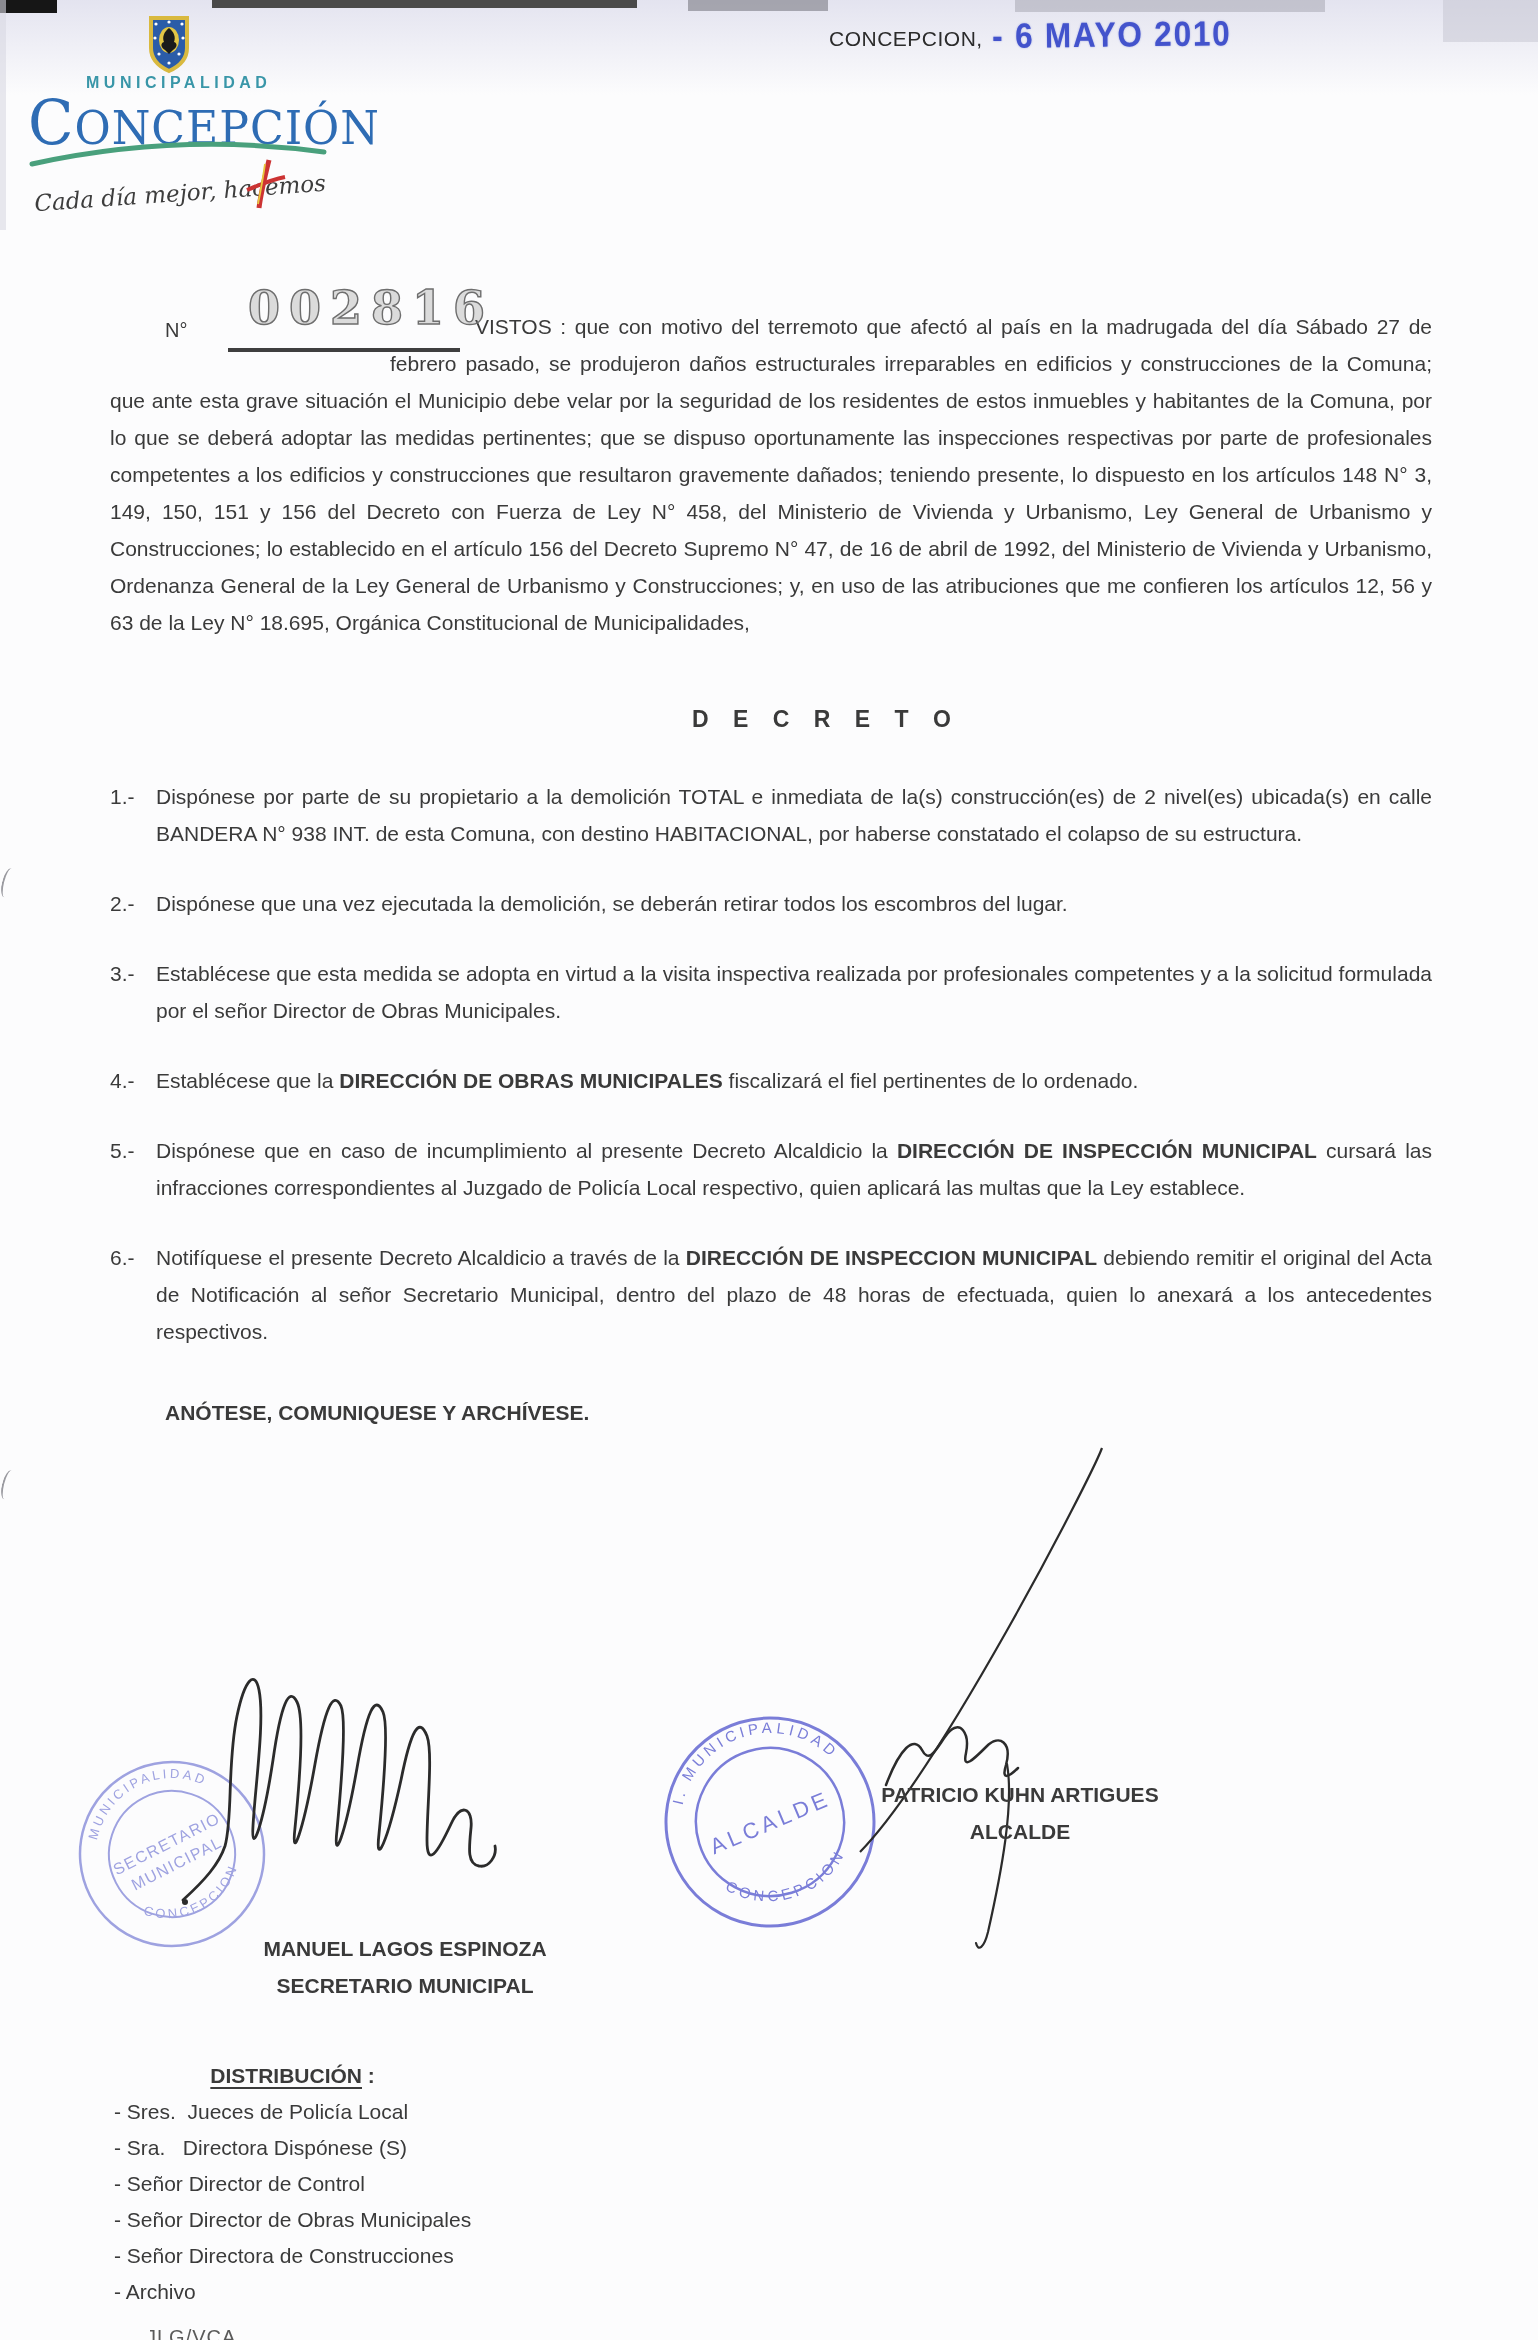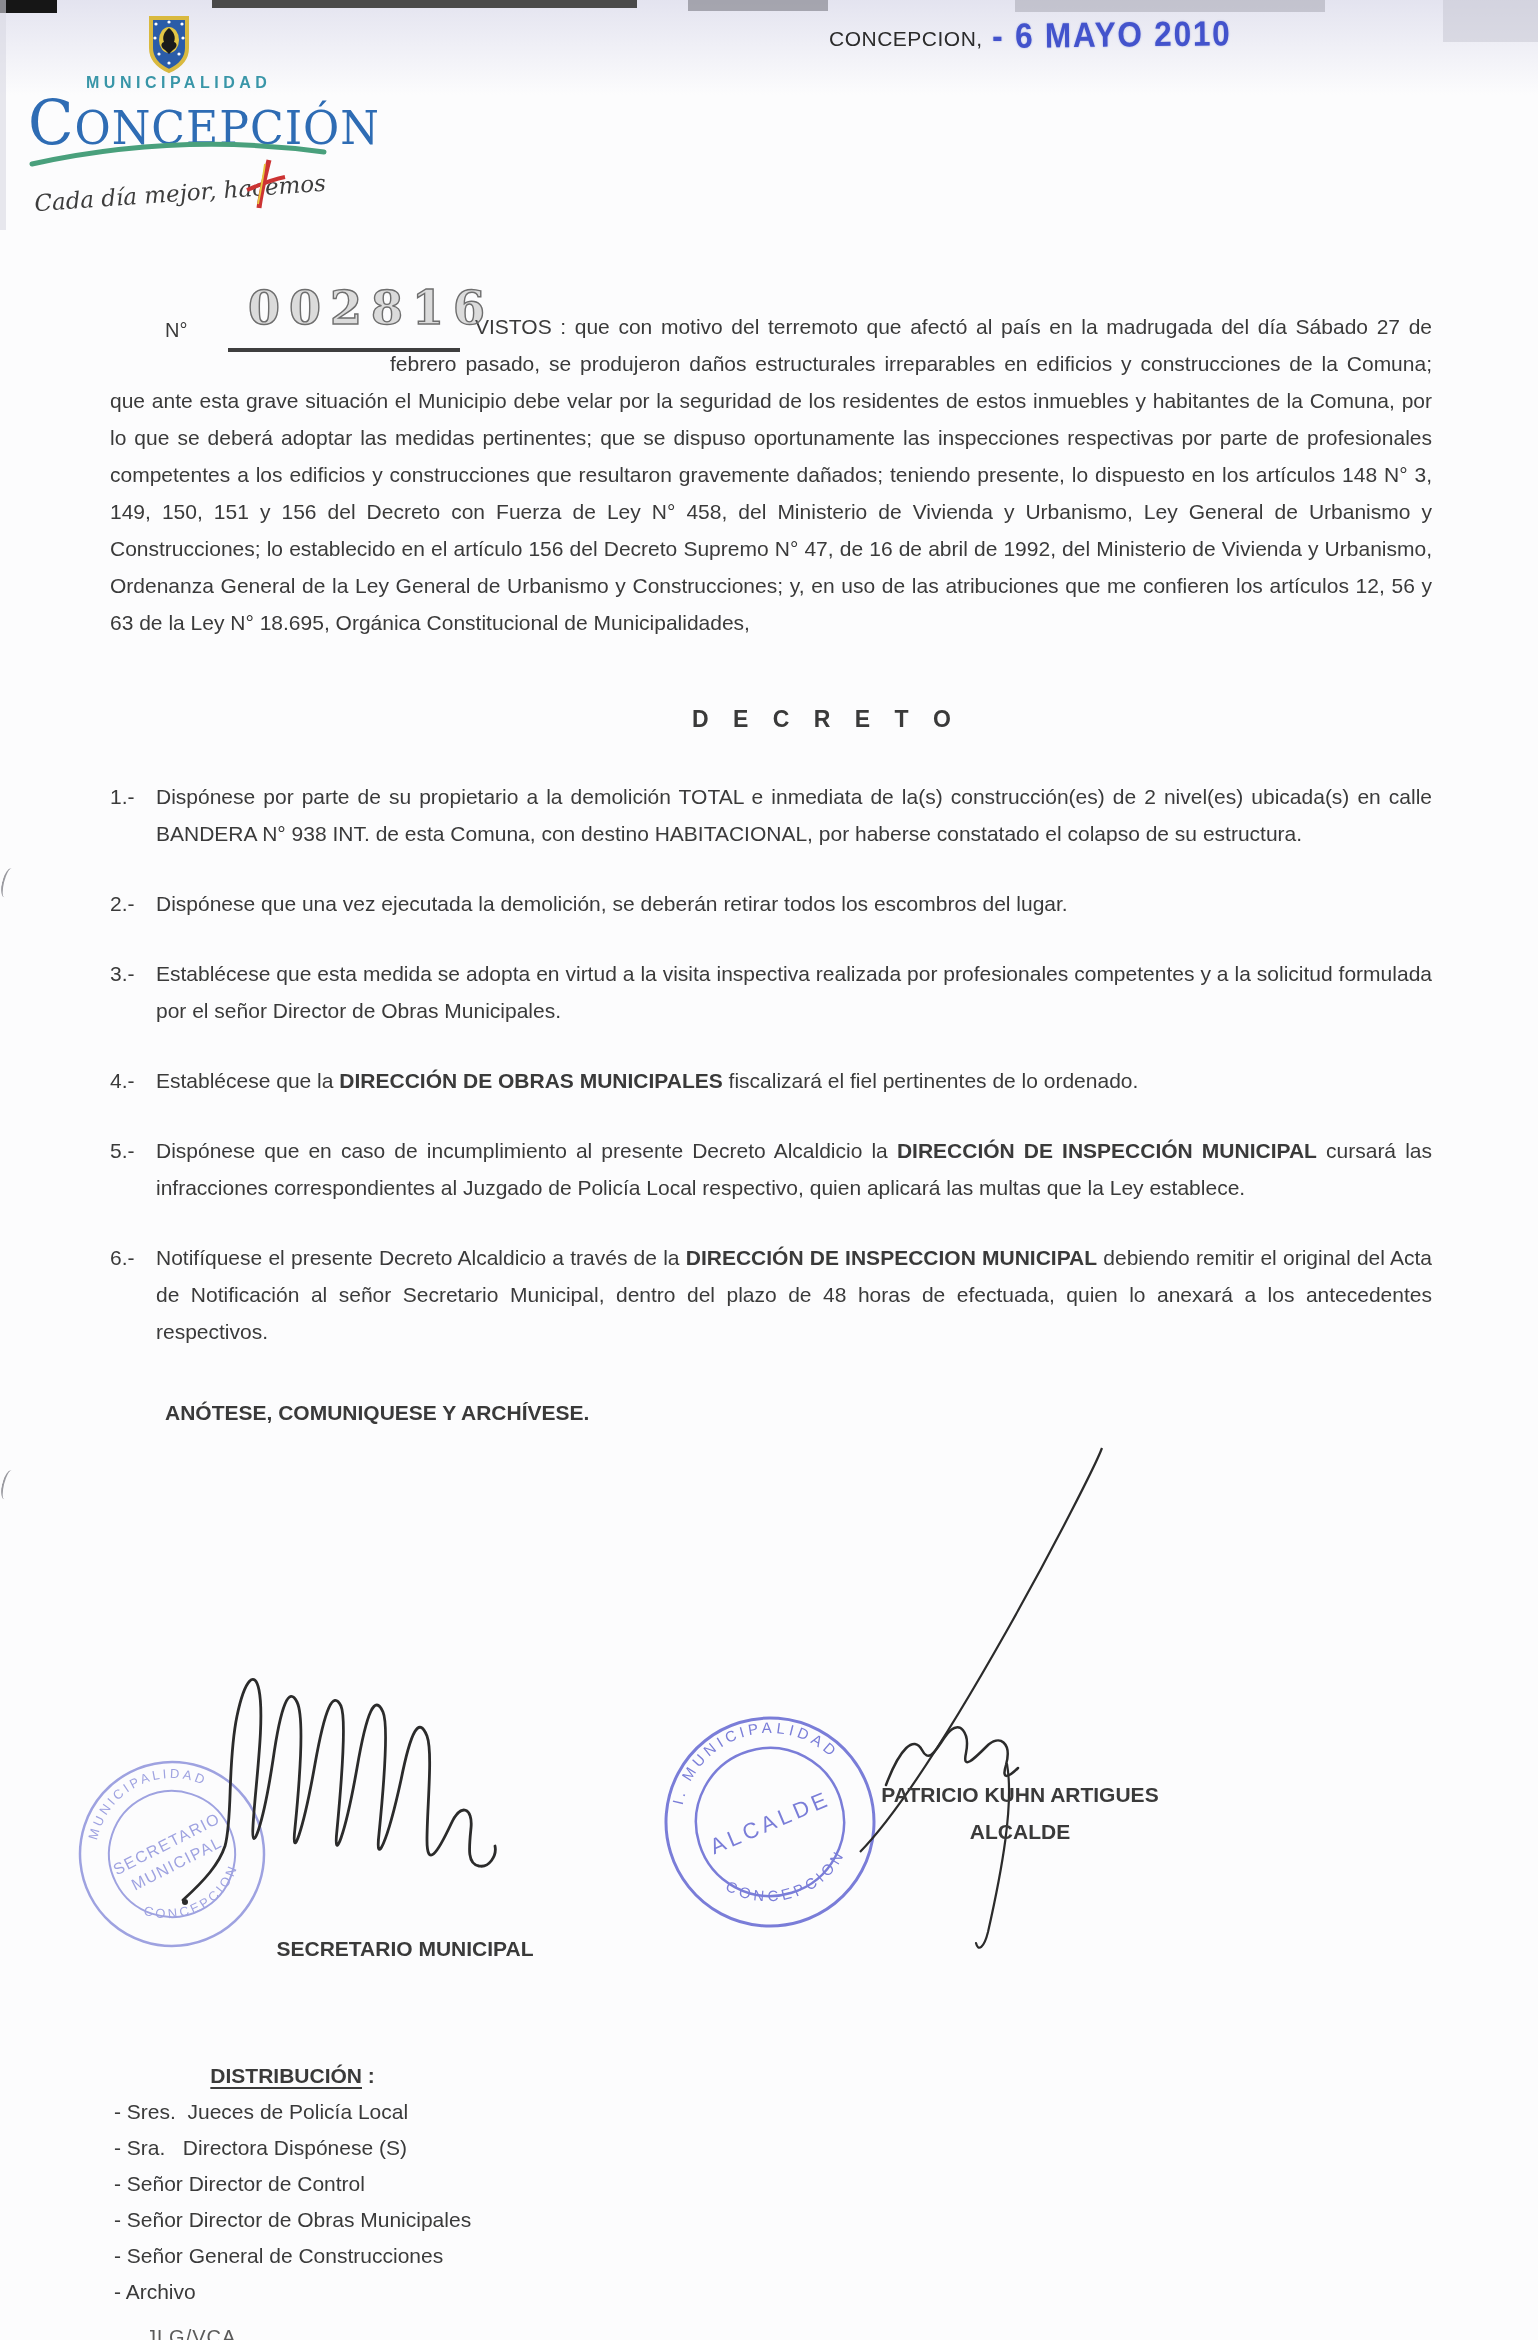--- a/index.html
+++ b/index.html
@@ -187,30 +187,31 @@
     <path d="M312,8 C300,40 150,330 70,412" fill="none" stroke="#2b2b2b" stroke-width="2.2"></path>
     <path d="M96,345 C110,308 124,295 132,310 C140,326 148,305 158,293 C170,279 180,293 176,313 C172,331 184,319 196,307 C210,293 222,303 216,325 C211,341 219,337 228,328" fill="none" stroke="#2b2b2b" stroke-width="2.5" stroke-linecap="round"></path>
     <path d="M217,324 C224,364 212,430 198,492 C194,508 188,512 186,503" fill="none" stroke="#2b2b2b" stroke-width="2.2" stroke-linecap="round"></path>
   </svg>
 
   <div class="alcalde-block">
     <div>PATRICIO KUHN ARTIGUES</div>
     <div>ALCALDE</div>
   </div>
   <div class="secretario-block">
+    <div>MANUEL LAGOS ESPINOZA</div>
     <div>SECRETARIO MUNICIPAL</div>
   </div>
 
   <div class="distribution">
     <div class="dist-title"><span class="u">DISTRIBUCIÓN</span><span> :</span></div>
     <div id="distribution-list">
         <div class="dist-item">- Sres.  Jueces de Policía Local</div>
         <div class="dist-item">- Sra.   Directora Dispónese (S)</div>
         <div class="dist-item">- Señor Director de Control</div>
         <div class="dist-item">- Señor Director de Obras Municipales</div>
-        <div class="dist-item">- Señor General de Construcciones</div>
+        <div class="dist-item">- Señor Directora de Construcciones</div>
         <div class="dist-item">- Archivo</div>
       </div>
   </div>
 
   <div class="initials">JLG/VCA</div>
 
 </div>
 
 </body></html>

